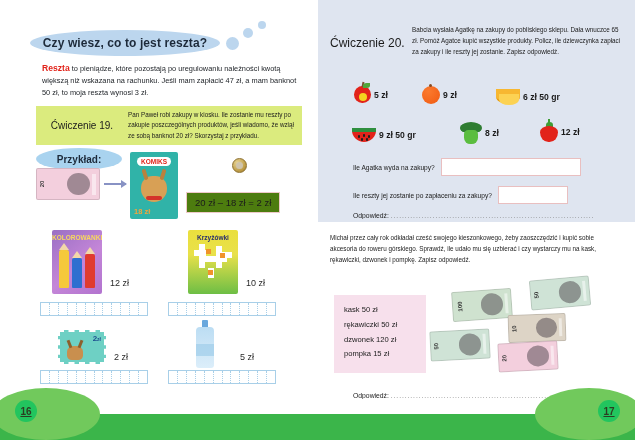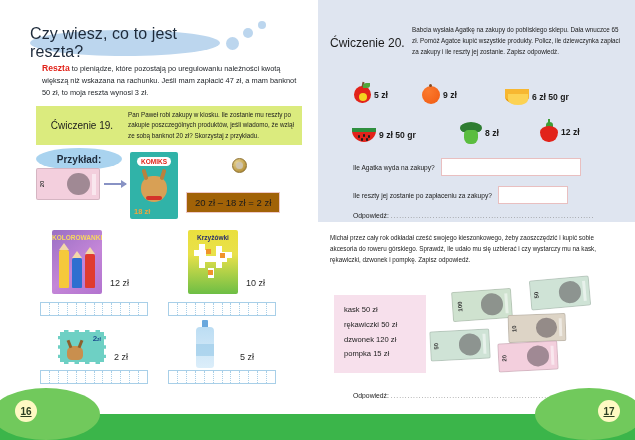--- a/index.html
+++ b/index.html
@@ -43,21 +43,21 @@
     border-radius: 50%;
     background: #71c95c;
   }
   .left-light  { left: -8px; }
   .right-light { right: -8px; }
   .page-num {
     position: absolute;
     bottom: 18px;
     width: 22px; height: 22px;
     border-radius: 50%;
-    background: #fef9c3;
+    background: #22c55e;
     color: #2c3e22;
     font-size: 10px;
     font-weight: bold;
     display: flex;
     align-items: center;
     justify-content: center;
     z-index: 4;
     text-decoration: underline;
   }
   .page-num-left  { left: 15px; }
@@ -73,22 +73,22 @@
     position: absolute;
     left: 0; top: 8px;
     width: 190px; height: 26px;
     border-radius: 50%;
     background: #bcd6ee;
     display: flex;
     align-items: center;
     justify-content: center;
   }
   .title-bubble span {
-    font-size: 16px;
-    font-weight: normal;
+    font-size: 12px;
+    font-weight: bold;
     color: #1d2a3a;
     letter-spacing: .1px;
   }
   .dot {
     position: absolute;
     border-radius: 50%;
     background: #bcd6ee;
   }
   .dot1 { width: 13px; height: 13px; left: 196px; top: 15px; }
   .dot2 { width: 10px; height: 10px; left: 213px; top: 6px; }
@@ -275,21 +275,21 @@
     width: 7px; height: 7px;
     border-radius: 50%;
     background: #cfc4ac;
   }
 
   .eq-box {
     position: absolute;
     top: 192px; left: 186px;
     padding: 4px 8px;
     border: 1px solid #eec9c9;
-    background: #a16207;
+    background: #4d7c0f;
     font-size: 9.5px;
     color: #1b1b1b;
     white-space: nowrap;
   }
 
   
   .prod {
     position: absolute;
   }
   .prod .price {
@@ -724,21 +724,21 @@
     <div class="food" style="top:86px; left:36px;">
       <span class="ic apple">
           <span class="core"></span>
         </span>
       <span class="fprice">5 zł</span>
     </div>
     <div class="food" style="top:86px; left:104px;">
       <span class="ic orange"></span>
       <span class="fprice">9 zł</span>
     </div>
-    <div class="food" style="top:88px; left:187px;">
+    <div class="food" style="top:88px; left:178px;">
       <span class="ic banana">
           <span class="b1"></span>
           <span class="b2"></span>
         </span>
       <span class="fprice">6 zł 50 gr</span>
     </div>
 
     <div class="food" style="top:128px; left:34px;">
       <span class="ic melon">
         <span class="rind"></span>

